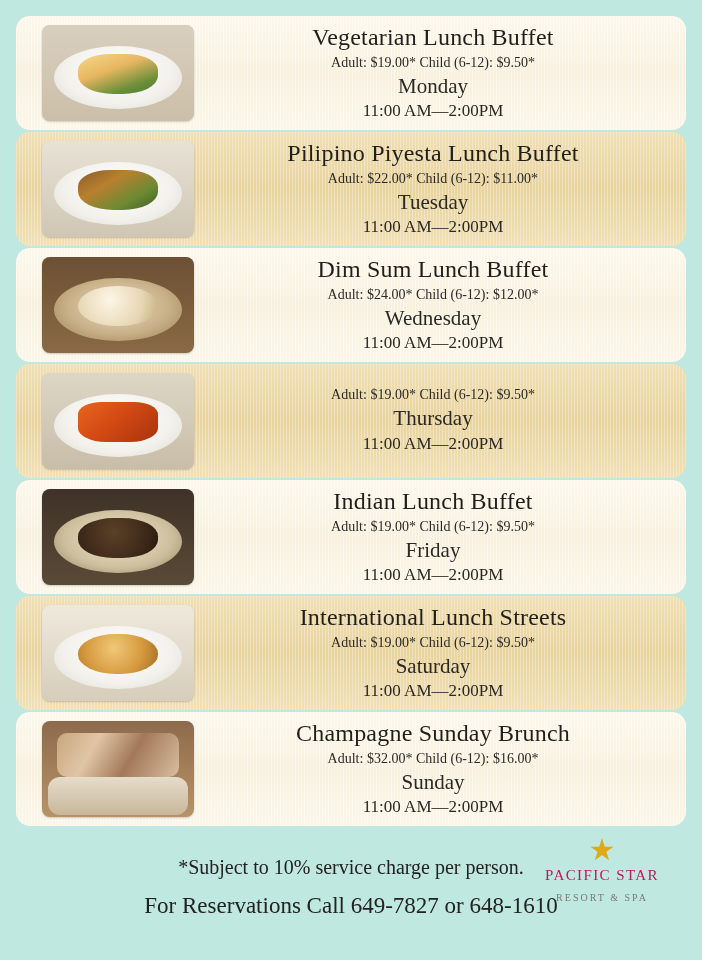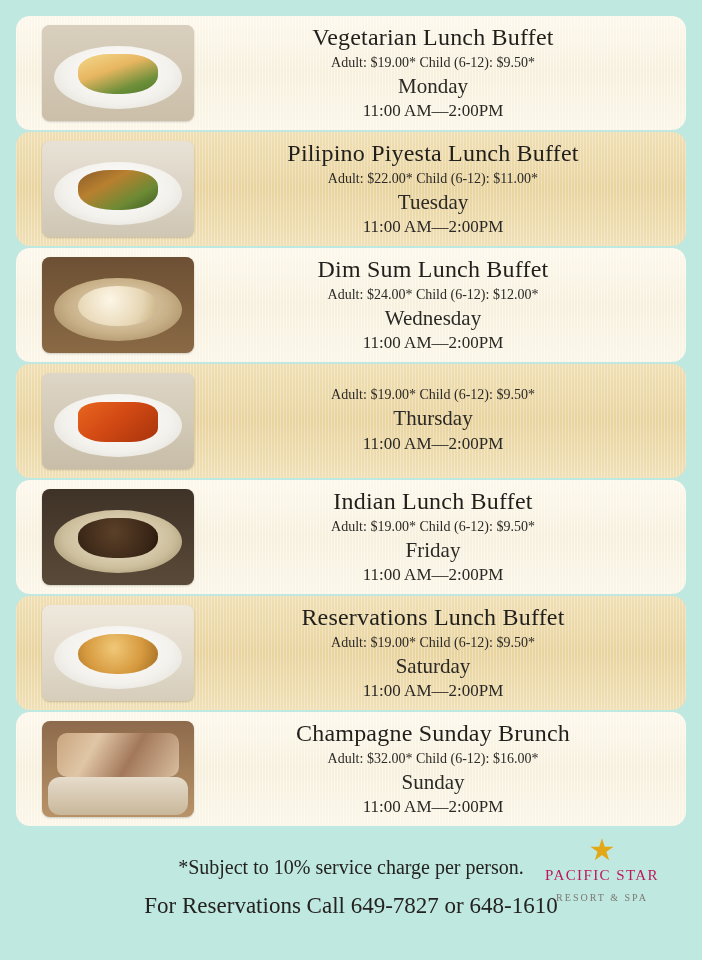--- a/index.html
+++ b/index.html
@@ -247,21 +247,21 @@
       </div>
     </div>
 
     <div class="menu-row dark">
       <div class="thumb img-intl">
         <div class="bg"></div>
         <div class="plate"></div>
         <div class="food"></div>
       </div>
       <div class="row-text">
-        <div class="row-title">Reservations Lunch Buffet</div>
+        <div class="row-title">International Lunch Streets</div>
         <div class="row-price">Adult: $19.00*  Child (6-12): $9.50*</div>
         <div class="row-day">Saturday</div>
         <div class="row-time">11:00 AM—2:00PM</div>
       </div>
     </div>
 
     <div class="menu-row light">
       <div class="thumb img-champ">
         <div class="bg"></div>
         <div class="plate"></div>

